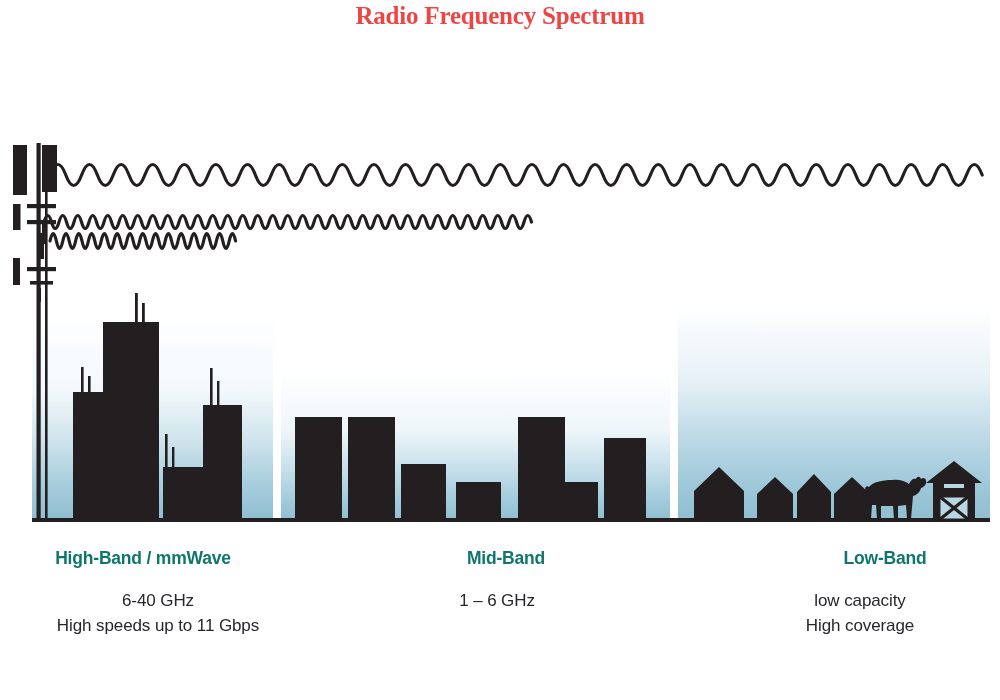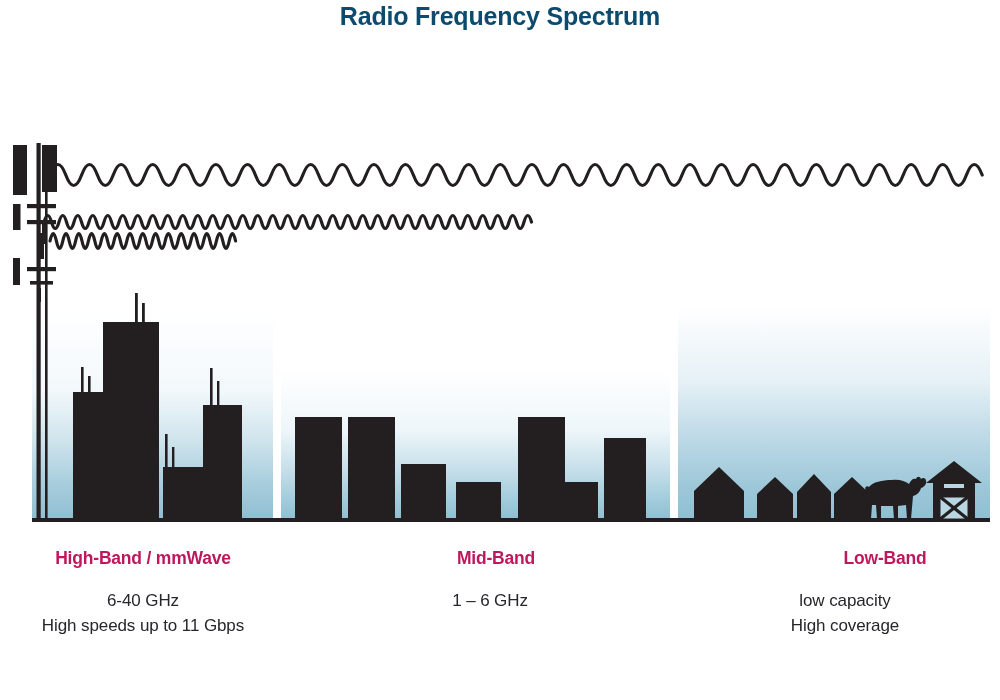--- a/index.html
+++ b/index.html
@@ -24,45 +24,47 @@
   }
   #title {
     position: absolute;
     left: 0;
     top: 2px;
     width: 1000px;
     text-align: center;
     font-size: 25px;
     font-weight: bold;
     letter-spacing: -0.2px;
-    color: #0c4a6e;
+    color: #ef4444;
+    font-family: Liberation Serif, serif;
   }
   .band-label {
     position: absolute;
     text-align: center;
     font-size: 17.5px;
     font-weight: bold;
-    color: #be185d;
+    color: #0f766e;
     letter-spacing: -0.2px;
   }
   .band-desc {
     position: absolute;
     text-align: center;
     font-size: 17px;
     line-height: 25px;
     color: #26262c;
     letter-spacing: -0.1px;
+    padding-left: 15px;
   }
   .band-desc div { white-space: nowrap; }
 
   
   #label-high { left: 0px;   top: 548px; width: 286px; }
   #desc-high  { left: 0px;   top: 588px; width: 286px; }
-  #label-mid  { left: 346px; top: 548px; width: 300px; }
-  #desc-mid   { left: 340px; top: 588px; width: 300px; }
+  #label-mid  { left: 356px; top: 548px; width: 300px; }
+  #desc-mid   { left: 332px; top: 588px; width: 300px; }
   #label-low  { left: 740px; top: 548px; width: 290px; }
   #desc-low   { left: 700px; top: 588px; width: 290px; }
 
   svg { display: block; }
 </style>
 </head>
 <body>
 
 <div id="stage">
 

